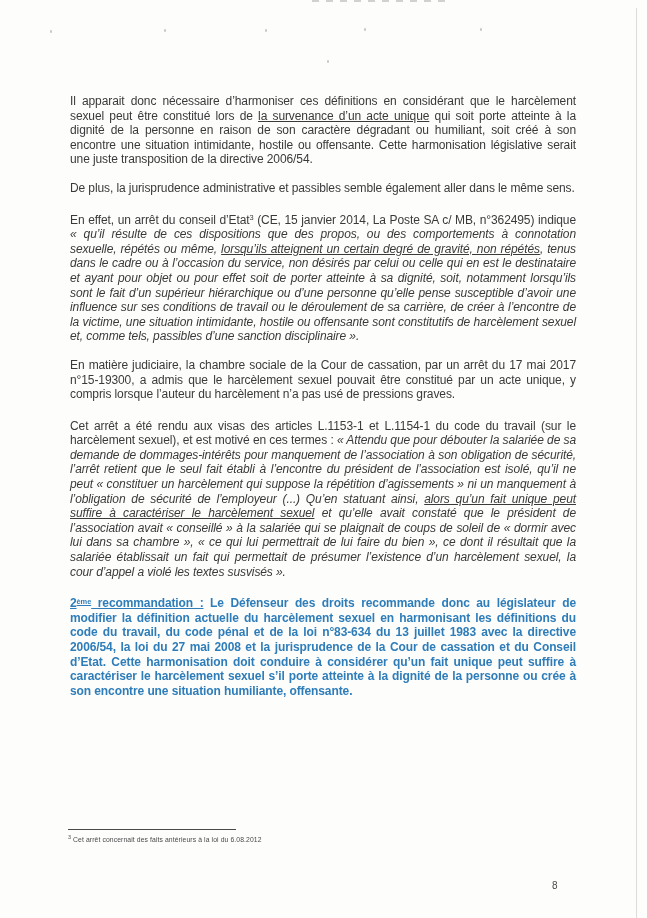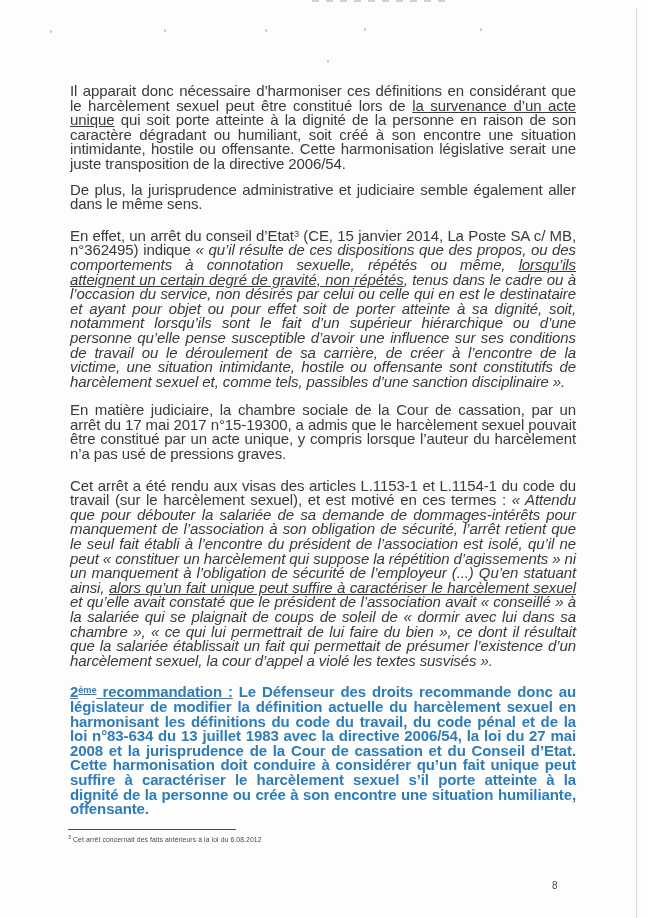--- a/index.html
+++ b/index.html
@@ -12,22 +12,22 @@
     color:var(--body,#3a3a3a);
     box-shadow:0 0 4px rgba(0,0,0,.15);
   }
   .content{
     position:absolute;
     left:70px;
     width:506px;
     top:80px;
   }
   .content p{
-    margin:4px 0 11px 0;
-    font-size:15px;
+    margin:14px 0 11px 0;
+    font-size:12px;
     line-height:14.6px;
     text-align:justify;
     letter-spacing:-0.1px;
   }
   p.gap-lg{margin-bottom:17px;}
   p.gap-md{margin-bottom:14px;}
   .recommendation{
     color:var(--accent,#2e7db9);
     font-weight:bold;
     font-size:10.8px;
@@ -64,21 +64,21 @@
   <span class="edge-line"></span>
   <span class="speck" style="left:50px;top:30px"></span>
   <span class="speck" style="left:164px;top:29px"></span>
   <span class="speck" style="left:265px;top:29px"></span>
   <span class="speck" style="left:364px;top:28px"></span>
   <span class="speck" style="left:480px;top:28px"></span>
   <span class="speck" style="left:327px;top:60px"></span>
 
   <div class="content">
     <p><span>Il apparait donc nécessaire d’harmoniser ces définitions en considérant que le harcèlement sexuel peut être constitué lors de </span><span class="u">la survenance d’un acte unique</span><span> qui soit porte atteinte à la dignité de la personne en raison de son caractère dégradant ou humiliant, soit créé à son encontre une situation intimidante, hostile ou offensante. Cette harmonisation législative serait une juste transposition de la directive 2006/54.</span></p>
-    <p class="gap-lg"><span>De plus, la jurisprudence administrative et judiciaire semble également aller dans le même sens.</span></p>
+    <p class="gap-lg"><span>De plus, la jurisprudence administrative et passibles semble également aller dans le même sens.</span></p>
     <p class="gap-md"><span>En effet, un arrêt du conseil d’Etat</span><span class="s">3</span><span> (CE, 15 janvier 2014, La Poste SA c/ MB, n°362495) indique </span><span class="i">« qu’il résulte de ces dispositions que des propos, ou des comportements à connotation sexuelle, répétés ou même, </span><span class="i u">lorsqu’ils atteignent un certain degré de gravité, non répétés</span><span class="i">, tenus dans le cadre ou à l’occasion du service, non désirés par celui ou celle qui en est le destinataire et ayant pour objet ou pour effet soit de porter atteinte à sa dignité, soit, notamment lorsqu’ils sont le fait d’un supérieur hiérarchique ou d’une personne qu’elle pense susceptible d’avoir une influence sur ses conditions de travail ou le déroulement de sa carrière, de créer à l’encontre de la victime, une situation intimidante, hostile ou offensante sont constitutifs de harcèlement sexuel et, comme tels, passibles d’une sanction disciplinaire ».</span></p>
     <p class="gap-lg"><span>En matière judiciaire, la chambre sociale de la Cour de cassation, par un arrêt du 17 mai 2017 n°15-19300, a admis que le harcèlement sexuel pouvait être constitué par un acte unique, y compris lorsque l’auteur du harcèlement n’a pas usé de pressions graves.</span></p>
     <p class="gap-lg"><span>Cet arrêt a été rendu aux visas des articles L.1153-1 et L.1154-1 du code du travail (sur le harcèlement sexuel), et est motivé en ces termes : </span><span class="i">« Attendu que pour débouter la salariée de sa demande de dommages-intérêts pour manquement de l’association à son obligation de sécurité, l’arrêt retient que le seul fait établi à l’encontre du président de l’association est isolé, qu’il ne peut « constituer un harcèlement qui suppose la répétition d’agissements » ni un manquement à l’obligation de sécurité de l’employeur (...) Qu’en statuant ainsi, </span><span class="i u">alors qu’un fait unique peut suffire à caractériser le harcèlement sexuel</span><span class="i"> et qu’elle avait constaté que le président de l’association avait « conseillé » à la salariée qui se plaignait de coups de soleil de « dormir avec lui dans sa chambre », « ce qui lui permettrait de lui faire du bien », ce dont il résultait que la salariée établissait un fait qui permettait de présumer l’existence d’un harcèlement sexuel, la cour d’appel a violé les textes susvisés ».</span></p>
     <p class="recommendation"><span class="u">2</span><span class="u s">ème</span><span class="u"> recommandation :</span><span> Le Défenseur des droits recommande donc au législateur de modifier la définition actuelle du harcèlement sexuel en harmonisant les définitions du code du travail, du code pénal et de la loi n°83-634 du 13 juillet 1983 avec la directive 2006/54, la loi du 27 mai 2008 et la jurisprudence de la Cour de cassation et du Conseil d’Etat. Cette harmonisation doit conduire à considérer qu’un fait unique peut suffire à caractériser le harcèlement sexuel s’il porte atteinte à la dignité de la personne ou crée à son encontre une situation humiliante, offensante.</span></p>
   </div>
 
   <div class="footnote-sep"></div>
   <div class="footnote"><span class="s">3</span><span> Cet arrêt concernait des faits antérieurs à la loi du 6.08.2012</span></div>
 
   <div class="page-number">8</div>

